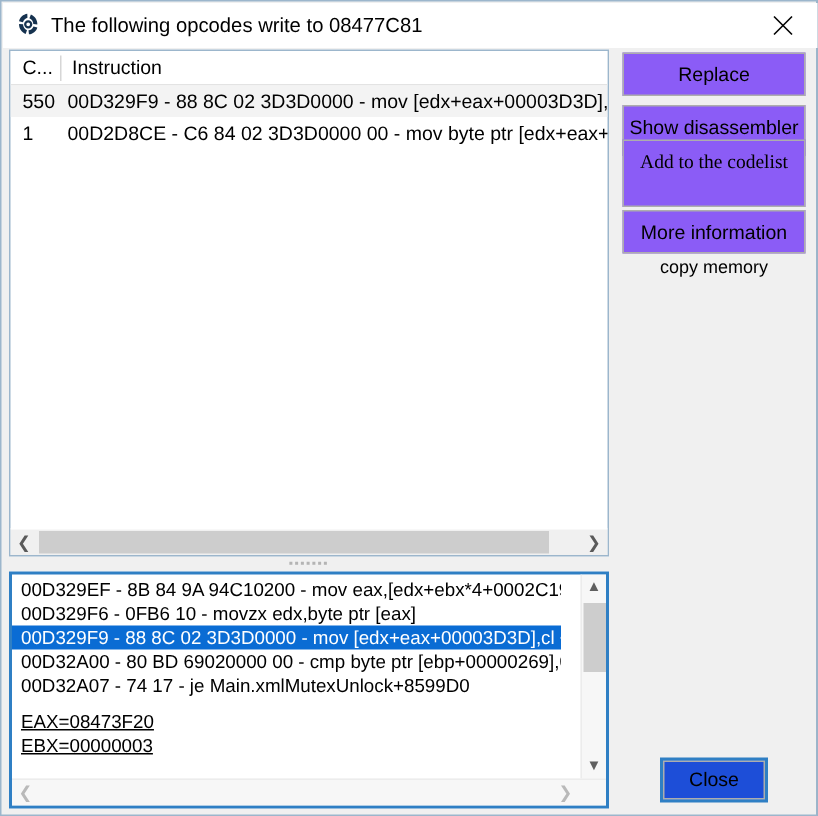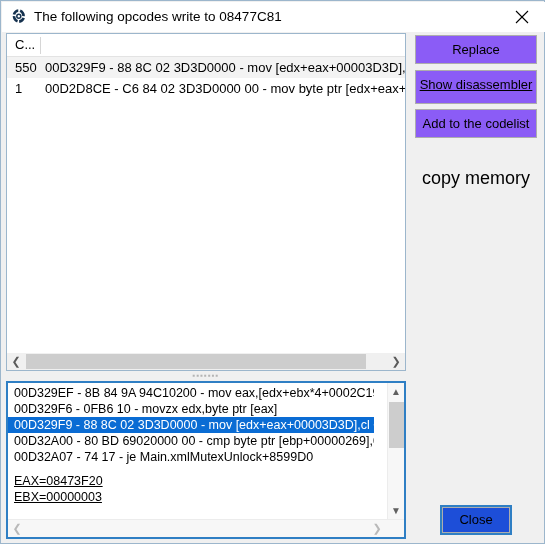--- a/index.html
+++ b/index.html
@@ -235,30 +235,30 @@
     box-sizing: border-box;
     font-size: 13px;
     color: #000;
     text-align: center;
     line-height: 27px;
     white-space: nowrap;
     overflow: hidden;
     cursor: default;
   }
   #btn-replace    { left: 414px; top: 34px;  width: 122px; height: 29px; }
-  #btn-disasm     { left: 414px; top: 69px;  width: 122px; height: 34px; text-decoration: underline; }
-  #btn-codelist   { left: 414px; top: 108px; width: 122px; height: 29px; }
+  #btn-disasm     { left: 414px; top: 69px;  width: 122px; height: 34px; }
+  #btn-codelist   { left: 414px; top: 92px; width: 122px; height: 45px; font-family: Liberation Serif, serif; }
   #btn-moreinfo   { left: 414px; top: 139px; width: 122px; height: 29px; }
   #copy-memory {
     position: absolute;
     left: 414px; top: 169px;
     width: 122px; height: 17px;
     line-height: 17px;
     text-align: center;
-    font-size: 18px;
+    font-size: 12px;
     color: #000;
     white-space: nowrap;
   }
 
   
   #btn-close {
     position: absolute;
     left: 441px; top: 506px;
     width: 68px; height: 26px;
     background: #1d4ed8;
@@ -293,20 +293,21 @@
         <line x1="1" y1="1" x2="13" y2="13" stroke="#000" stroke-width="1.1"></line>
         <line x1="13" y1="1" x2="1" y2="13" stroke="#000" stroke-width="1.1"></line>
       </svg>
     </div>
   </div>
 
   <div id="listview">
     <div id="list-header">
       <div class="hcell count">C...</div>
       <div id="hdr-divider"></div>
+      <div class="hcell instr">Instruction</div>
     </div>
 
     <div class="lv-row alt" style="top:23px;">
       <div class="lv-cnt">550</div>
       <div class="lv-ins">00D329F9 - 88 8C 02 3D3D0000  - mov [edx+eax+00003D3D],cl</div>
     </div>
     <div class="lv-row" style="top:44px;">
       <div class="lv-cnt">1</div>
       <div class="lv-ins">00D2D8CE - C6 84 02 3D3D0000 00 - mov byte ptr [edx+eax+00003D3D</div>
     </div>
@@ -343,17 +344,18 @@
 
     <div id="dz-hscroll">
       <div class="arrow left">❮</div>
       <div class="arrow right">❯</div>
     </div>
   </div>
 
   <div class="btn" id="btn-replace">Replace</div>
   <div class="btn" id="btn-disasm">Show disassembler</div>
   <div class="btn" id="btn-codelist">Add to the codelist</div>
+  <div class="btn" id="btn-moreinfo">More information</div>
   <div id="copy-memory">copy memory</div>
 
   <div id="btn-close">Close</div>
 
 </div>
 
 </body></html>

